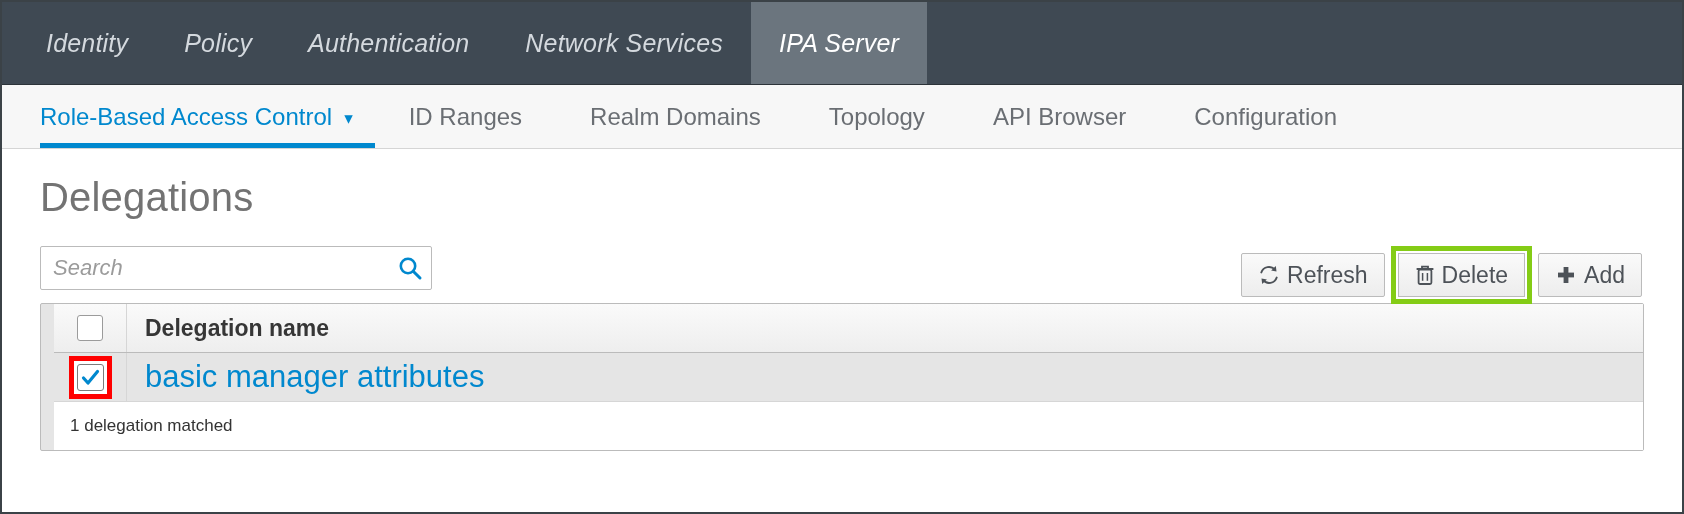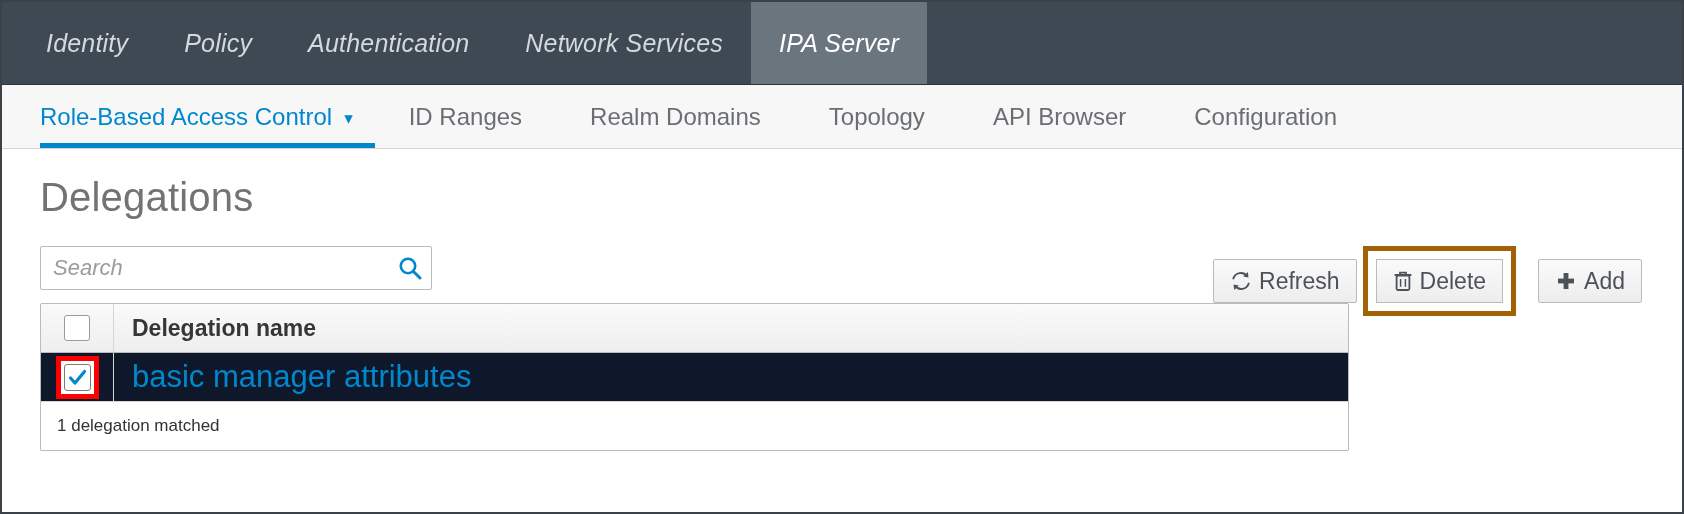--- a/index.html
+++ b/index.html
@@ -162,35 +162,36 @@
     background: linear-gradient(to bottom, #fafafa 0%, #ededed 100%);
     border: 1px solid #bbbbbb;
     border-radius: 2px;
     color: #4d5258;
     font-size: 23px;
     font-family: "Liberation Sans", sans-serif;
     cursor: pointer;
     white-space: nowrap;
   }
   .btn-highlight-wrap {
-    border: 5px solid #a16207;
-    padding: 8px;
+    border: 5px solid #84cc16;
+    padding: 2px;
     display: inline-flex;
     margin-left: 6px;
-    margin-right: 22px;
+    margin-right: 6px;
   }
   .btn-highlight-wrap .btn { border-radius: 0; margin-left: 0; }
   .btn .bicon { font-size: 22px; line-height: 1; display: inline-flex; align-items: center; }
 
   
   .table {
-    width: 1309px;
+    width: 1604px;
     border: 1px solid #bbbbbb;
     border-radius: 2px;
-    background: #0f172a;
+    background: #e5e5e5;
+    padding-left: 13px;
   }
   .trow {
     display: flex;
     align-items: stretch;
   }
   .thead {
     background: linear-gradient(to bottom, #fafafa 0%, #eeeeee 100%);
     border-bottom: 1px solid #bbbbbb;
   }
   .cell-check {

